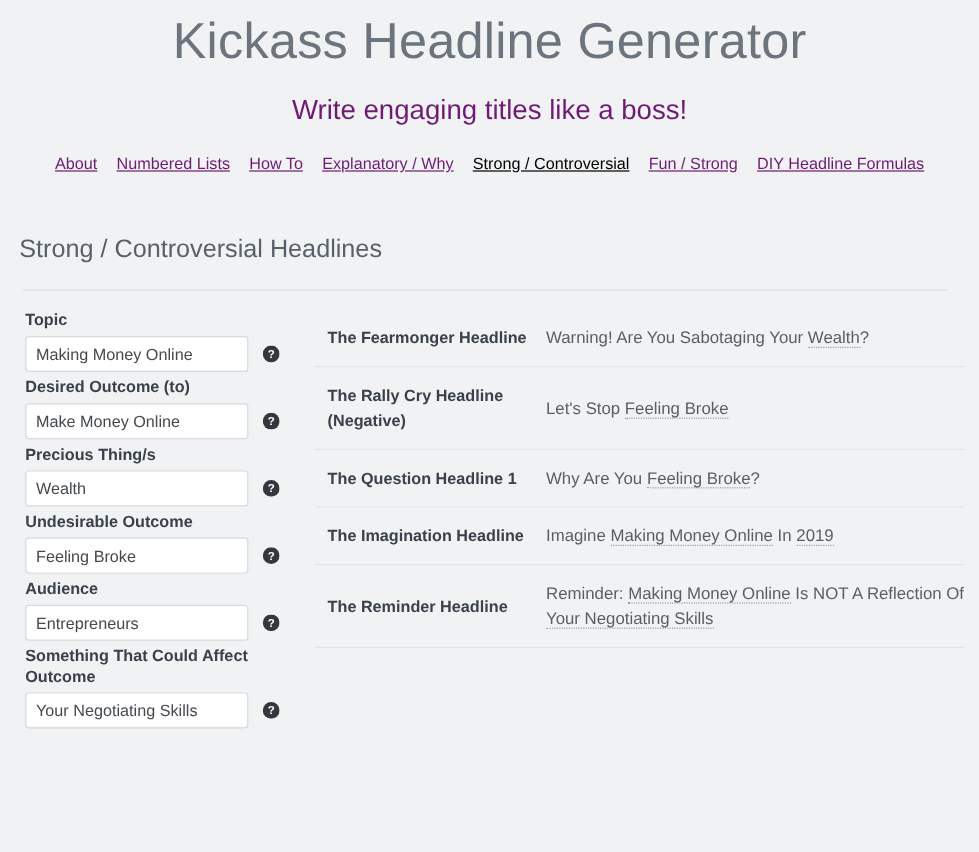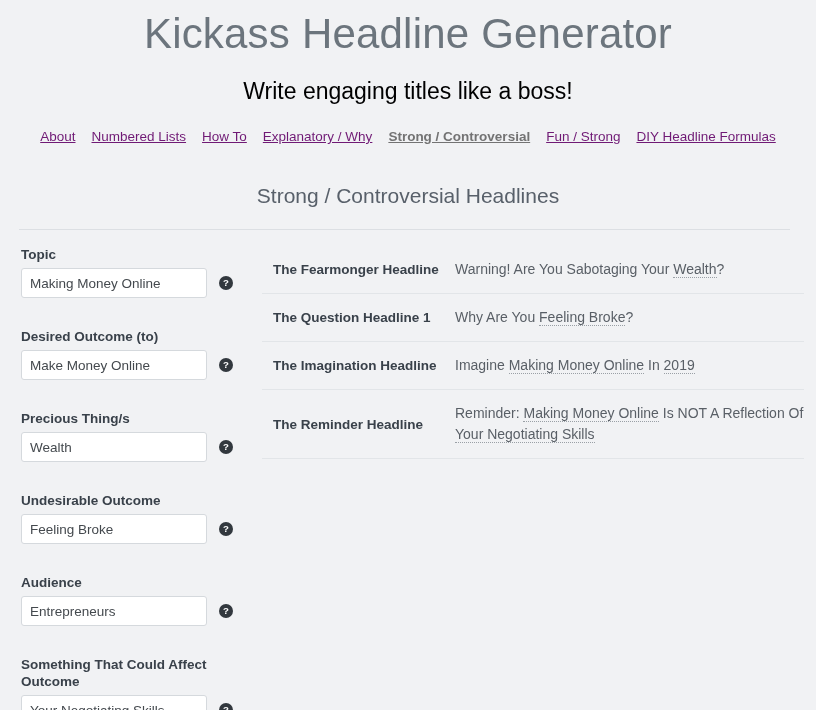--- a/index.html
+++ b/index.html
@@ -30,52 +30,52 @@
     color: #6c757d;
     letter-spacing: 0.2px;
     margin: 0;
     padding: 8px 0 0 0;
     line-height: 52px;
   }
   .site-tagline {
     text-align: center;
     font-size: 23px;
     font-weight: 300;
-    color: #000000;
+    color: #701a75;
     margin: 0;
     padding: 16px 0 0 0;
     line-height: 30px;
   }
 
   
   .main-nav {
     text-align: center;
     padding: 22px 0 0 0;
     font-size: 13.5px;
     line-height: 18px;
     white-space: nowrap;
   }
   .main-nav a {
     color: #701a75;
     text-decoration: underline;
     margin: 0 8px;
     font-weight: 400;
   }
   .main-nav a.active {
-    font-weight: bold;
-    color: #737373;
+    font-weight: normal;
+    color: #000000;
   }
 
   
   .section-heading {
-    text-align: center;
+    text-align: left;
     font-size: 21px;
     font-weight: 300;
     color: #58606a;
-    margin: 4px;
+    margin: 16px;
     padding: 32px 0 0 0;
     line-height: 28px;
   }
 
   .hr-main {
     border: 0;
     border-top: 1px solid #dcdfe3;
     margin: 19px 26px 0 19px;
     height: 0;
   }
@@ -92,21 +92,21 @@
     padding-left: 21px;
     box-sizing: border-box;
   }
   .results-col {
     flex: 1 1 auto;
     padding-right: 12px;
   }
 
   
   .field {
-    margin-bottom: 30px;
+    margin-bottom: 4px;
   }
   .field-label {
     display: block;
     font-size: 13.5px;
     font-weight: bold;
     color: #39414a;
     margin-bottom: 5px;
     line-height: 17px;
   }
   .field-row {
@@ -246,20 +246,24 @@
       </div>
 
     <div class="results-col">
       <table class="results-table">
         <tbody id="results-body">
             <tr>
               <td class="headline-name">The Fearmonger Headline</td>
               <td class="headline-value"><span>Warning! Are You Sabotaging Your </span><span class="var">Wealth</span><span>?</span></td>
             </tr>
             <tr>
+              <td class="headline-name">The Rally Cry Headline (Negative)</td>
+              <td class="headline-value"><span>Let's Stop </span><span class="var">Feeling Broke</span></td>
+            </tr>
+            <tr>
               <td class="headline-name">The Question Headline 1</td>
               <td class="headline-value"><span>Why Are You </span><span class="var">Feeling Broke</span><span>?</span></td>
             </tr>
             <tr>
               <td class="headline-name">The Imagination Headline</td>
               <td class="headline-value"><span>Imagine </span><span class="var">Making Money Online</span><span> In </span><span class="var">2019</span></td>
             </tr>
             <tr>
               <td class="headline-name">The Reminder Headline</td>
               <td class="headline-value"><span>Reminder: </span><span class="var">Making Money Online</span><span> Is NOT A Reflection Of </span><span class="var">Your Negotiating Skills</span></td>

